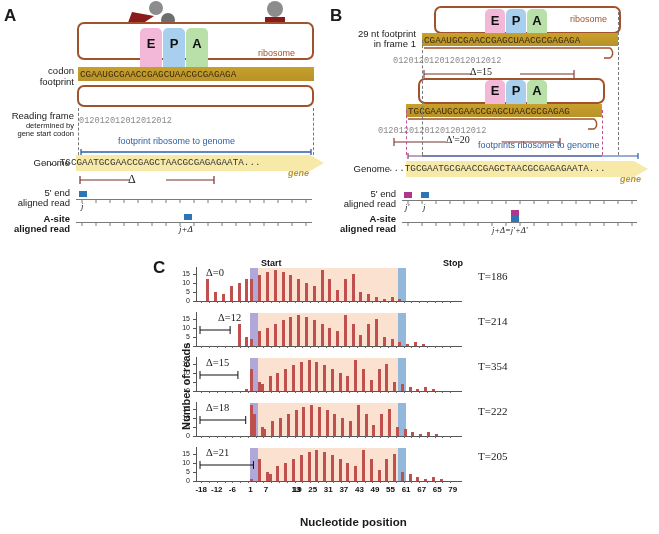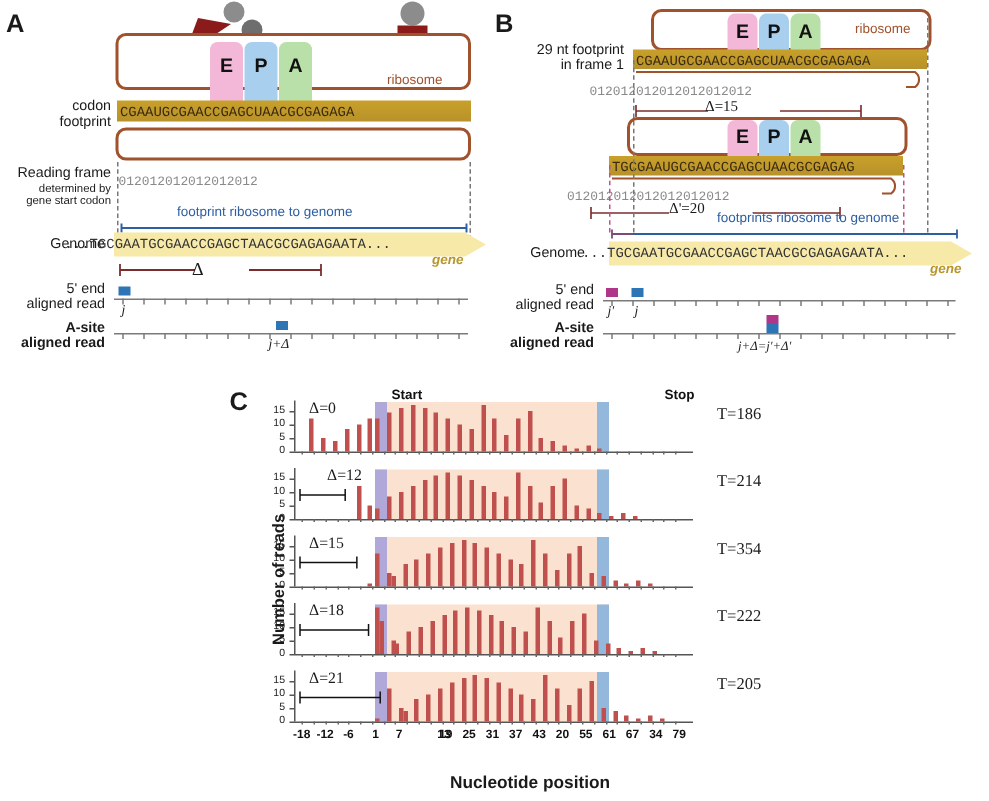--- a/index.html
+++ b/index.html
@@ -710,19 +710,19 @@
     <div class="xtl" style="left: 206.752px; top: 485px;">-12</div>
     <div class="xtl" style="left: 222.317px; top: 485px;">-6</div>
     <div class="xtl" style="left: 240.475px; top: 485px;">1</div>
     <div class="xtl" style="left: 256.04px; top: 485px;">7</div>
     <div class="xtl" style="left: 286px; top: 485px;">13</div>
     <div class="xtl" style="left: 287.168px; top: 485px;">19</div>
     <div class="xtl" style="left: 302.733px; top: 485px;">25</div>
     <div class="xtl" style="left: 318.297px; top: 485px;">31</div>
     <div class="xtl" style="left: 333.861px; top: 485px;">37</div>
     <div class="xtl" style="left: 349.426px; top: 485px;">43</div>
-    <div class="xtl" style="left: 364.99px; top: 485px;">20</div>
+    <div class="xtl" style="left: 364.99px; top: 485px;">49</div>
     <div class="xtl" style="left: 380.554px; top: 485px;">55</div>
     <div class="xtl" style="left: 396.119px; top: 485px;">61</div>
     <div class="xtl" style="left: 411.683px; top: 485px;">67</div>
-    <div class="xtl" style="left: 427.248px; top: 485px;">34</div>
+    <div class="xtl" style="left: 427.248px; top: 485px;">65</div>
     <div class="xtl" style="left: 442.812px; top: 485px;">79</div>
   </div>
 
 </body></html>

